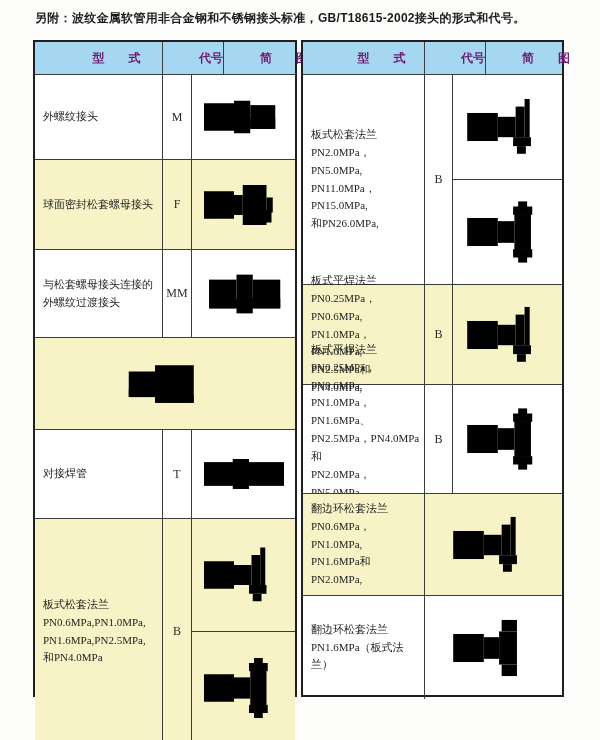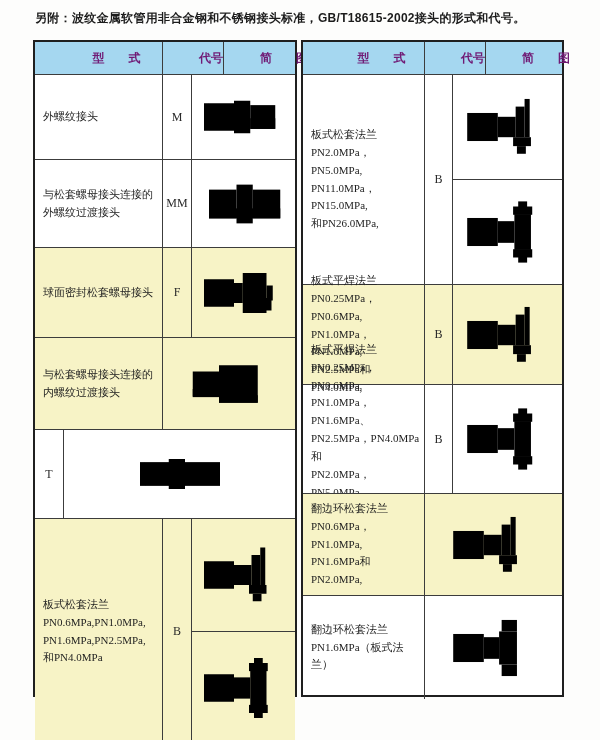--- a/index.html
+++ b/index.html
@@ -169,50 +169,50 @@
     <div class="row r1">
       <div class="cell c-type">外螺纹接头</div>
       <div class="cell c-code">M</div>
       <div class="cell c-diag">
         <svg class="fit" width="100" height="72" viewBox="0 0 160 100">
             <use href="#sym-male-thread"></use>
           </svg>
       </div>
     </div>
 
+    <div class="row r2 hl">
+      <div class="cell c-type">球面密封松套螺母接头</div>
+      <div class="cell c-code">F</div>
+      <div class="cell c-diag">
+        <svg class="fit" width="100" height="76" viewBox="0 0 160 100">
+            <use href="#sym-loose-nut"></use>
+          </svg>
+      </div>
+    </div>
+
     <div class="row r3">
       <div class="cell c-type">与松套螺母接头连接的外螺纹过渡接头</div>
       <div class="cell c-code">MM</div>
       <div class="cell c-diag">
         <svg class="fit" width="100" height="74" viewBox="0 0 160 100">
             <use href="#sym-double-male"></use>
           </svg>
       </div>
     </div>
 
-    <div class="row r2 hl">
-      <div class="cell c-type">球面密封松套螺母接头</div>
-      <div class="cell c-code">F</div>
-      <div class="cell c-diag">
-        <svg class="fit" width="100" height="76" viewBox="0 0 160 100">
-            <use href="#sym-loose-nut"></use>
-          </svg>
-      </div>
-    </div>
-
     <div class="row r4 hl">
-      <div class="cell c-type">与松套螺母接头连接的内螺纹过渡接头</div>
       <div class="cell c-diag">
         <svg class="fit" width="100" height="76" viewBox="0 0 160 100">
             <use href="#sym-male-female"></use>
           </svg>
       </div>
     </div>
 
     <div class="row r5">
+      <div class="cell c-type">对接焊管</div>
       <div class="cell c-code">T</div>
       <div class="cell c-diag">
         <svg class="fit" width="100" height="66" viewBox="0 0 160 100">
             <use href="#sym-butt-weld"></use>
           </svg>
       </div>
     </div>
 
     <div class="row r6 hl">
       <div class="cell c-type">板式松套法兰

